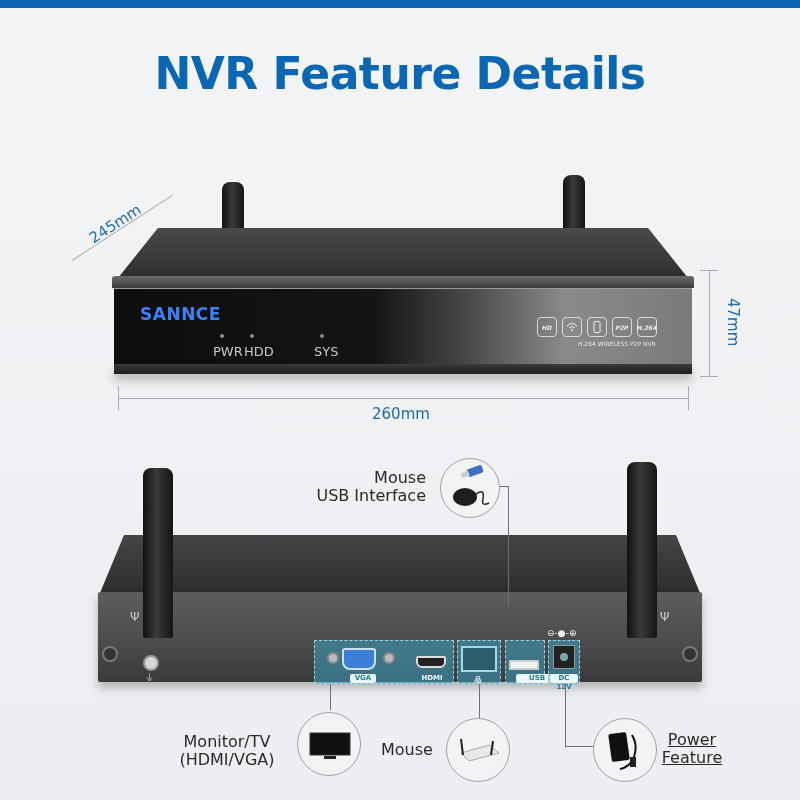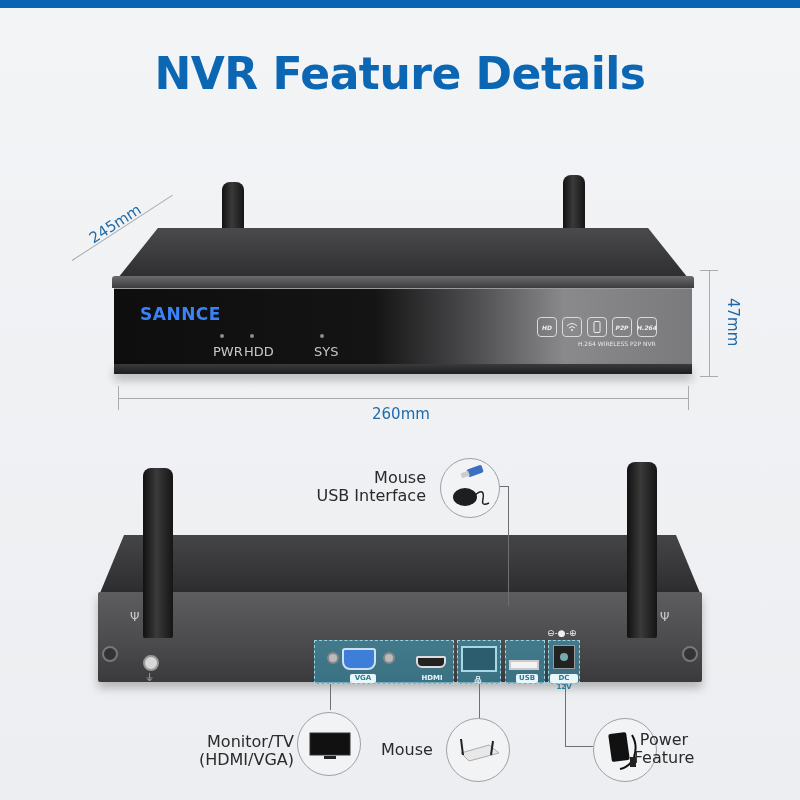--- a/index.html
+++ b/index.html
@@ -159,21 +159,21 @@
   <div class="port-tag" style="left:350px;top:674px;width:26px;">VGA</div>
   <div class="hdmi"></div>
   <div class="port-tag" style="left:414px;top:674px;width:36px;background:transparent;color:#e8f6fb;">HDMI</div>
 
   <div class="port-group" style="left:457px;top:640px;width:44px;height:44px;"></div>
   <div class="rj45"></div>
   <div class="port-tag" style="left:470px;top:676px;width:16px;background:transparent;color:#e8f6fb;">品</div>
 
   <div class="port-group" style="left:505px;top:640px;width:40px;height:44px;"></div>
   <div class="usbport"></div>
-  <div class="port-tag" style="left:516px;top:674px;width:22px;">USB</div>
+  <div class="port-tag" style="left:516px;top:674px;width:42px;">USB</div>
 
   <div class="port-group" style="left:548px;top:640px;width:32px;height:44px;"></div>
   <div class="dcjack"></div>
   <div class="port-tag" style="left:550px;top:674px;width:28px;">DC 12V</div>
   <div class="ant-sym" style="left:547px;top:628px;font-size:9px;color:#f0f0f0;">⊖-●-⊕</div>
 
   <div class="connector" style="left:508px;top:486px;width:1px;height:120px;"></div>
   <div class="connector" style="left:495px;top:486px;width:14px;height:1px;"></div>
   <div class="connector" style="left:330px;top:684px;width:1px;height:26px;"></div>
   <div class="connector" style="left:479px;top:684px;width:1px;height:34px;"></div>
@@ -186,21 +186,21 @@
   </div>
   <div class="circle" style="left:440px;top:458px;width:60px;height:60px;">
     <svg width="60" height="60" viewBox="0 0 60 60">
       <rect x="26" y="8" width="16" height="8" rx="2" fill="#3b6fc4" transform="rotate(-20 34 12)"></rect>
       <rect x="20" y="13" width="8" height="5" fill="#ccc" transform="rotate(-20 24 15)"></rect>
       <ellipse cx="24" cy="38" rx="12" ry="9" fill="#1e1e1e"></ellipse>
       <path d="M34 36 q10 -8 8 4 q-2 8 6 4" stroke="#222" fill="none" stroke-width="1.5"></path>
     </svg>
   </div>
 
-  <div class="label right" style="left:160px;top:733px;width:134px;">
+  <div class="label right" style="left:160px;top:733px;width:134px;text-align:center;">
     <div>Monitor/TV</div>
     <div>(HDMI/VGA)</div>
   </div>
   <div class="circle" style="left:297px;top:712px;">
     <svg width="64" height="64" viewBox="0 0 64 64">
       <rect x="12" y="20" width="40" height="22" fill="#111" stroke="#333"></rect>
       <rect x="26" y="43" width="12" height="3" fill="#222"></rect>
     </svg>
   </div>
 
@@ -213,17 +213,17 @@
     </svg>
   </div>
 
   <div class="circle" style="left:593px;top:718px;">
     <svg width="64" height="64" viewBox="0 0 64 64">
       <rect x="16" y="14" width="18" height="28" rx="2" fill="#111" transform="rotate(-8 25 28)"></rect>
       <path d="M38 16 q6 10 2 22 q-4 10 -14 12" stroke="#111" fill="none" stroke-width="2"></path>
       <rect x="36" y="38" width="6" height="10" fill="#222"></rect>
     </svg>
   </div>
-  <div class="label center" style="left:624px;top:731px;width:80px;">
+  <div class="label center" style="left:652px;top:731px;width:80px;text-decoration:underline;">
     <div>Power</div>
     <div>Feature</div>
   </div>
 </div>
 
 </body></html>

